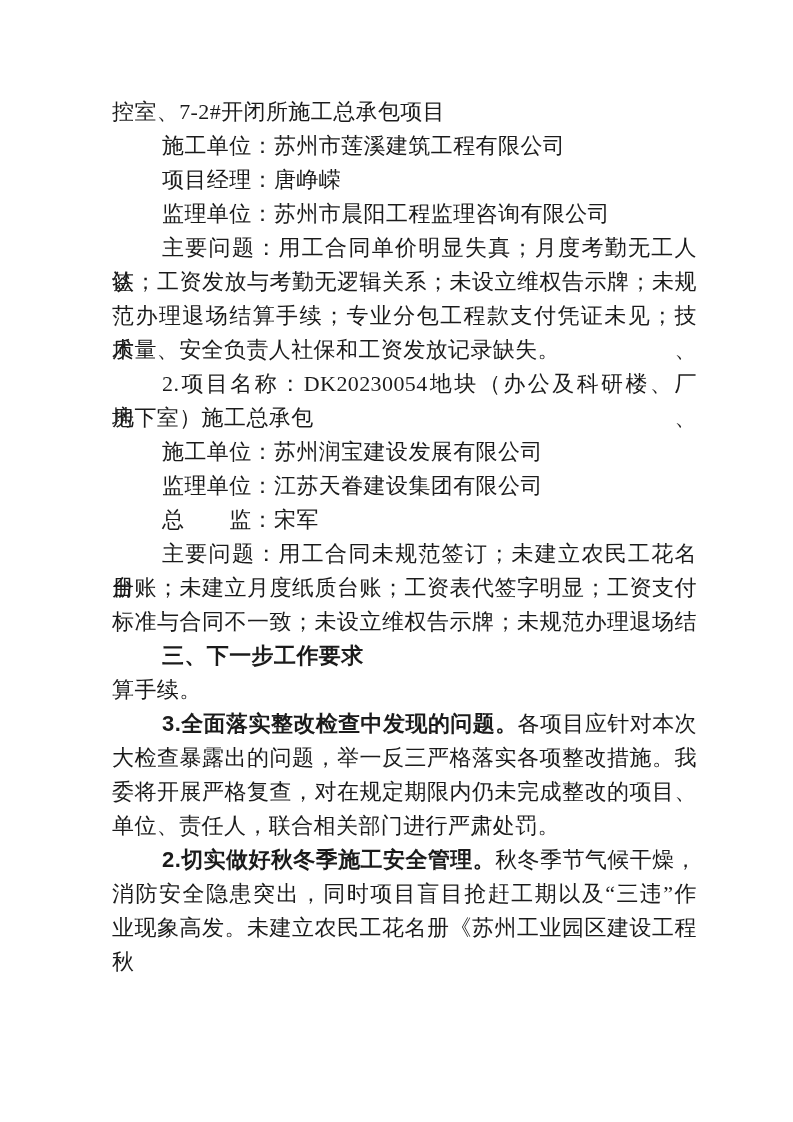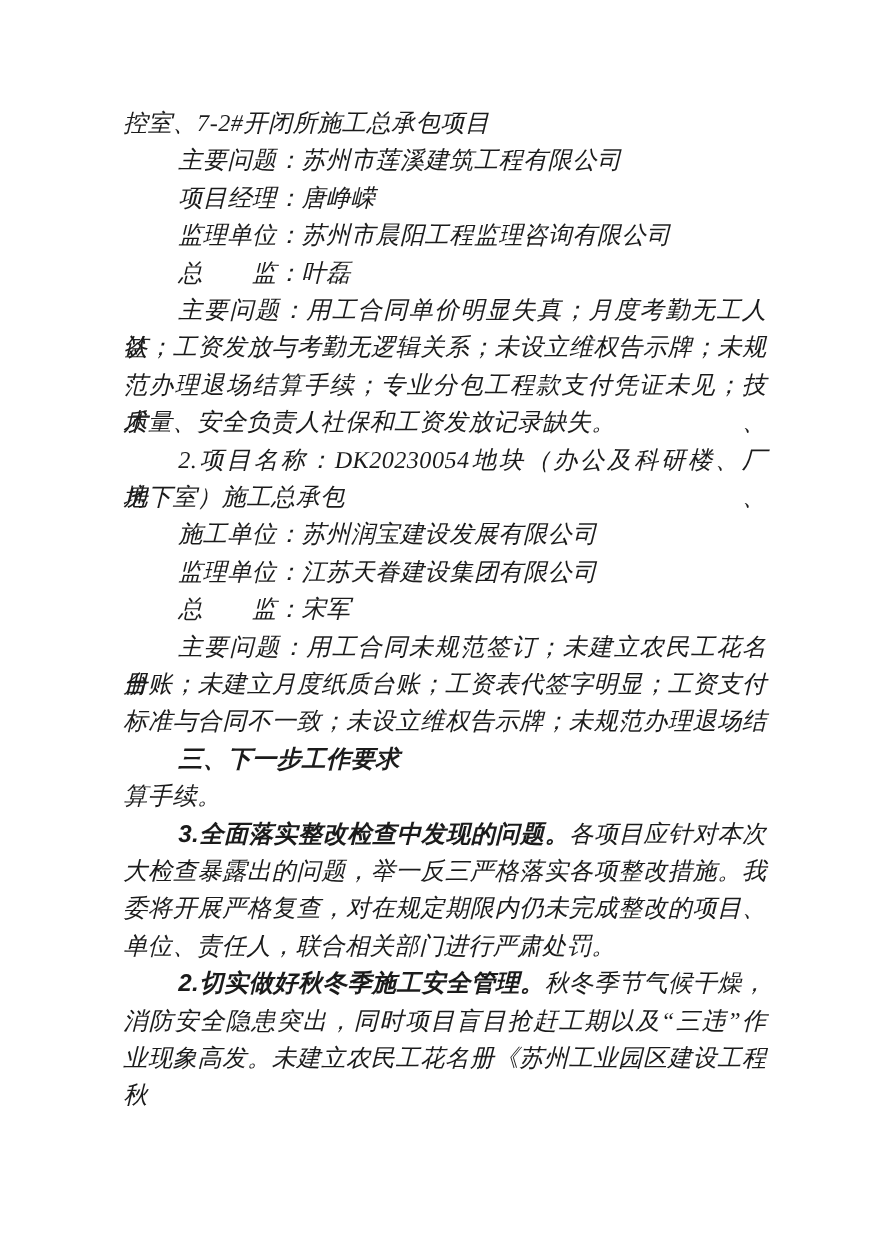--- a/index.html
+++ b/index.html
@@ -21,21 +21,20 @@
     left: 112px;
     top: 95px;
     width: 585px;
   }
   .ln {
     height: 34px;
     line-height: 34px;
     font-size: 22px;
     letter-spacing: 0.4px;
     text-align: left;
-    font-style: italic;
   }
   
   .fill {
     text-align: justify;
     text-align-last: justify;
   }
   
   .ind {
     text-indent: 50px;
   }
@@ -45,24 +44,23 @@
     font-weight: bold;
   }
 </style>
 </head>
 <body>
 
 <div class="page">
   <div class="textblock">
 
     <div class="ln">控室、7-2#开闭所施工总承包项目</div>
-    <div class="ln ind">主要问题：苏州市莲溪建筑工程有限公司</div>
+    <div class="ln ind">施工单位：苏州市莲溪建筑工程有限公司</div>
     <div class="ln ind">项目经理：唐峥嵘</div>
     <div class="ln ind">监理单位：苏州市晨阳工程监理咨询有限公司</div>
-    <div class="ln ind">总　　监：叶磊</div>
     <div class="ln ind fill">主要问题：用工合同单价明显失真；月度考勤无工人签</div>
     <div class="ln fill">认；工资发放与考勤无逻辑关系；未设立维权告示牌；未规</div>
     <div class="ln fill">范办理退场结算手续；专业分包工程款支付凭证未见；技术、</div>
     <div class="ln">质量、安全负责人社保和工资发放记录缺失。</div>
     <div class="ln ind fill">2.项目名称：DK20230054地块（办公及科研楼、厂房、</div>
     <div class="ln">地下室）施工总承包</div>
     <div class="ln ind">施工单位：苏州润宝建设发展有限公司</div>
     <div class="ln ind">监理单位：江苏天眷建设集团有限公司</div>
     <div class="ln ind">总　　监：宋军</div>
     <div class="ln ind fill">主要问题：用工合同未规范签订；未建立农民工花名册</div>

